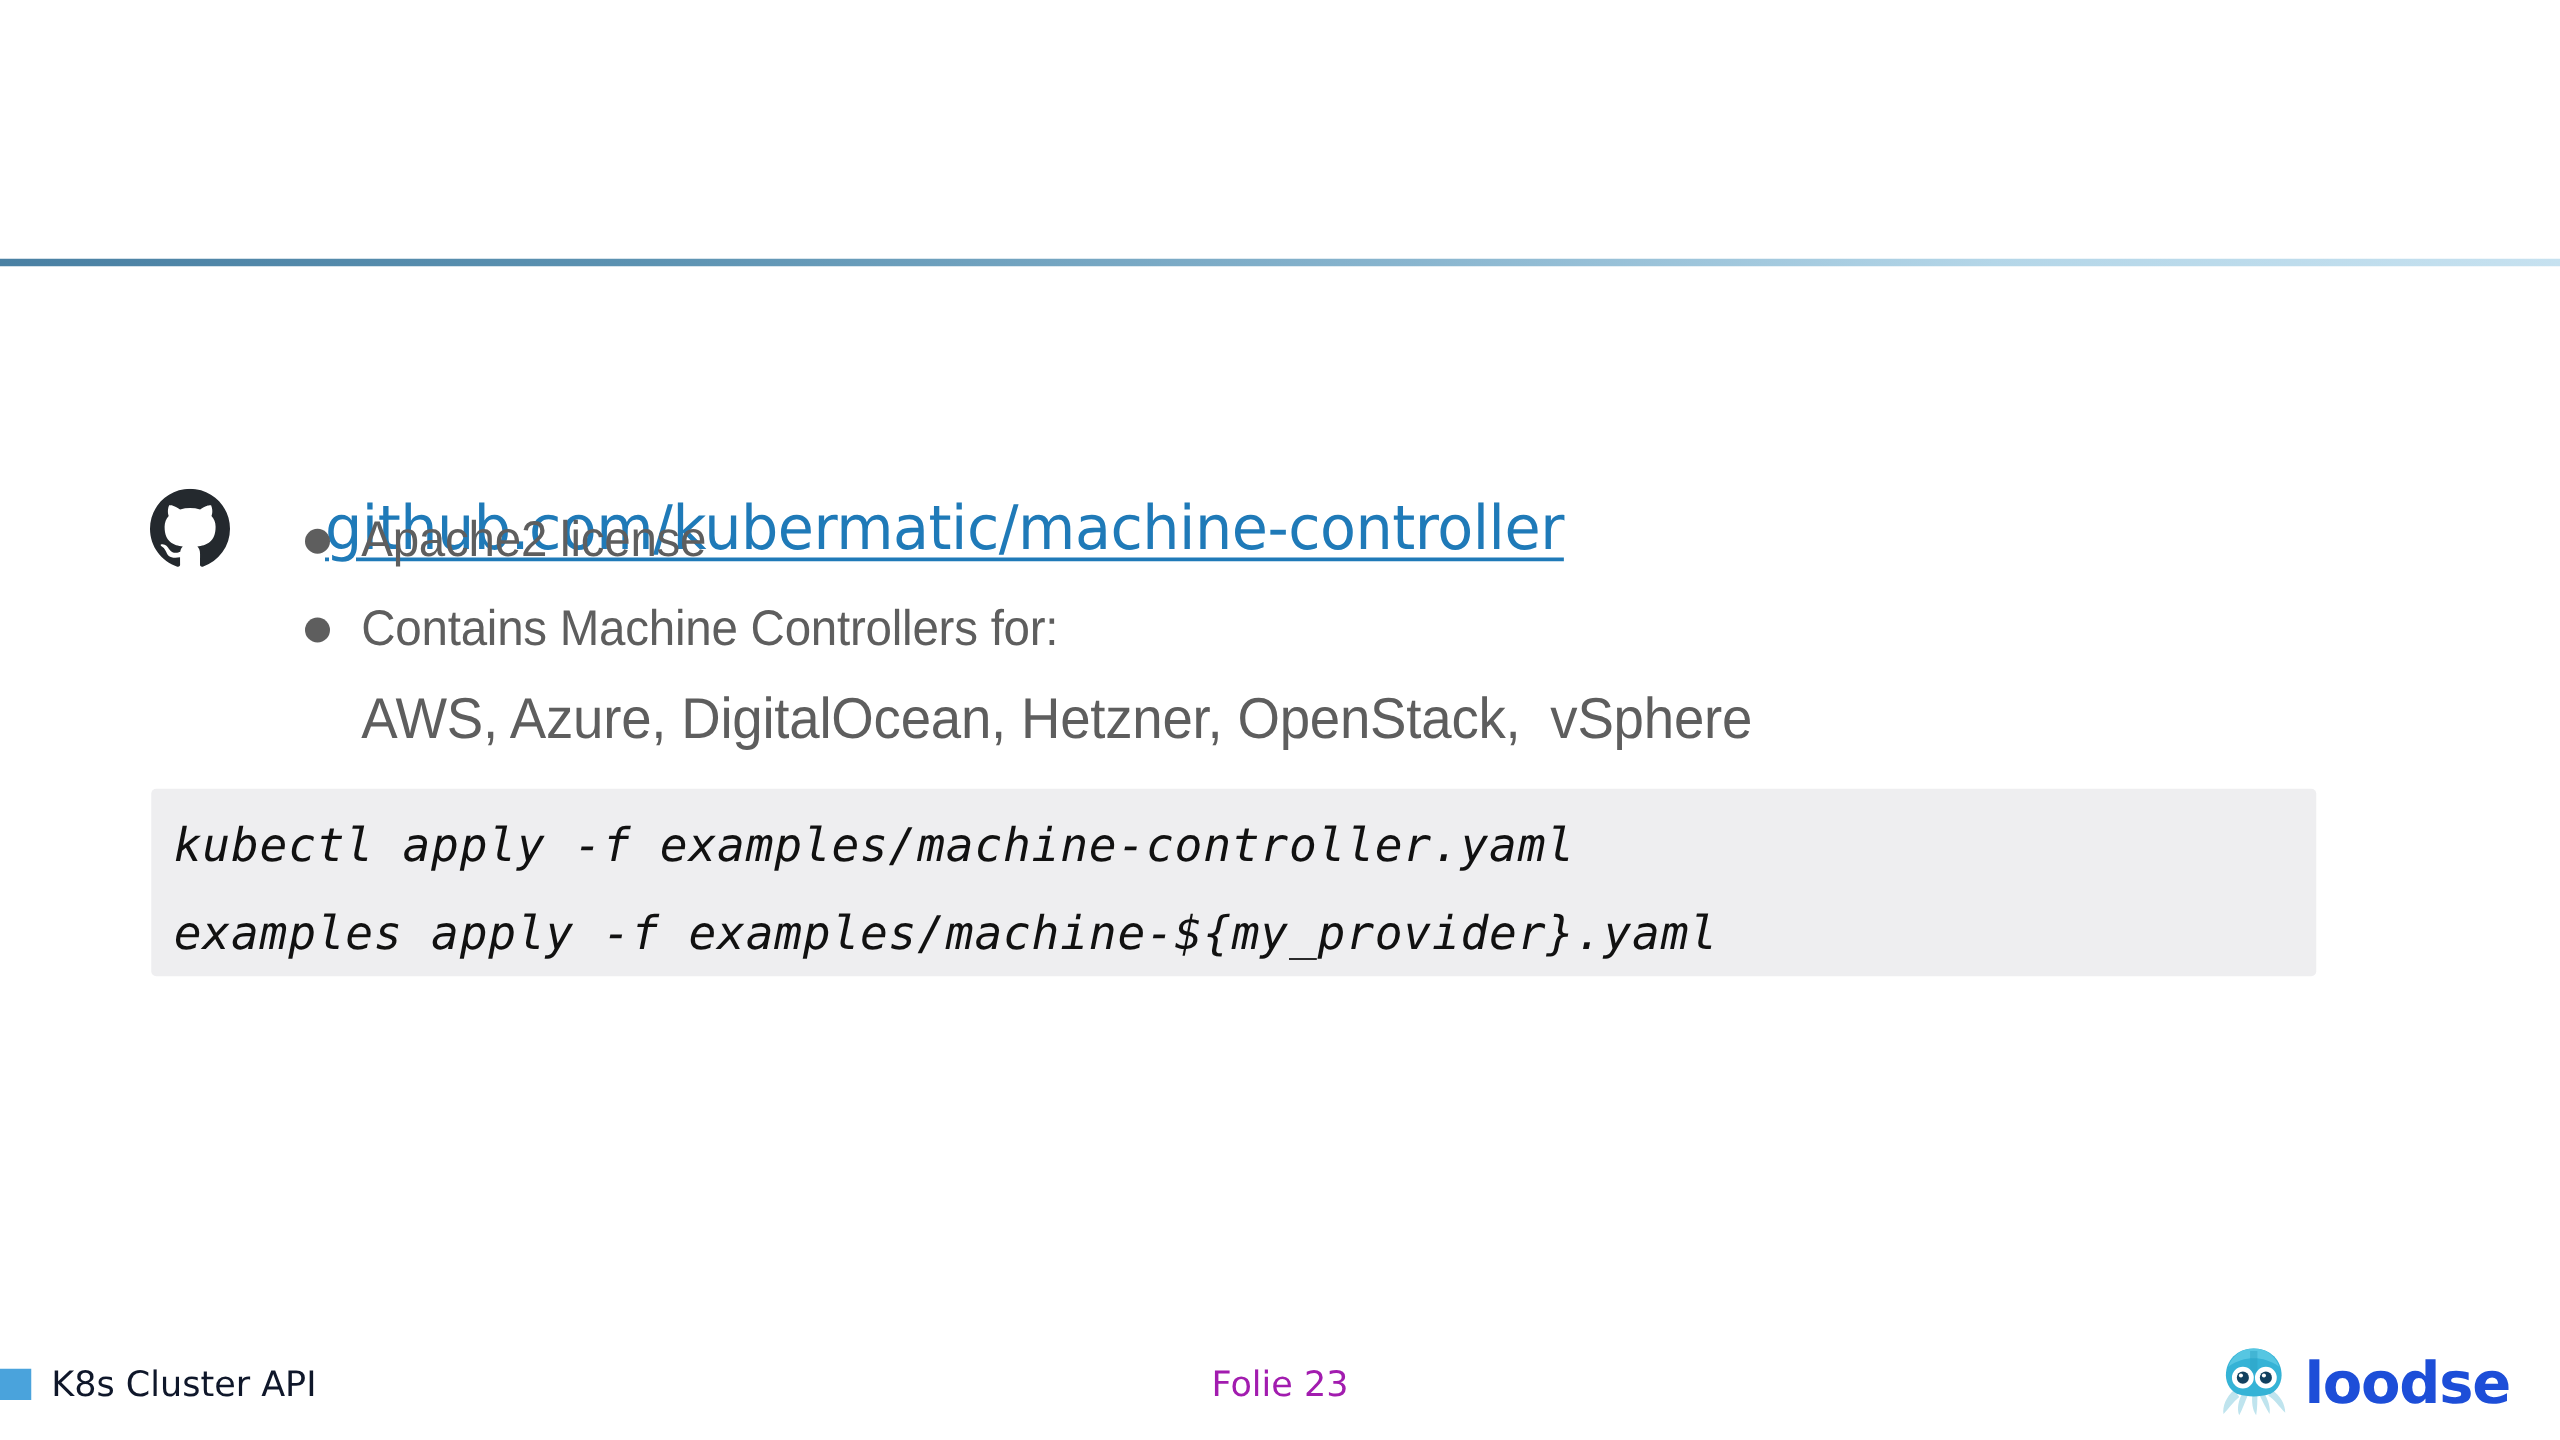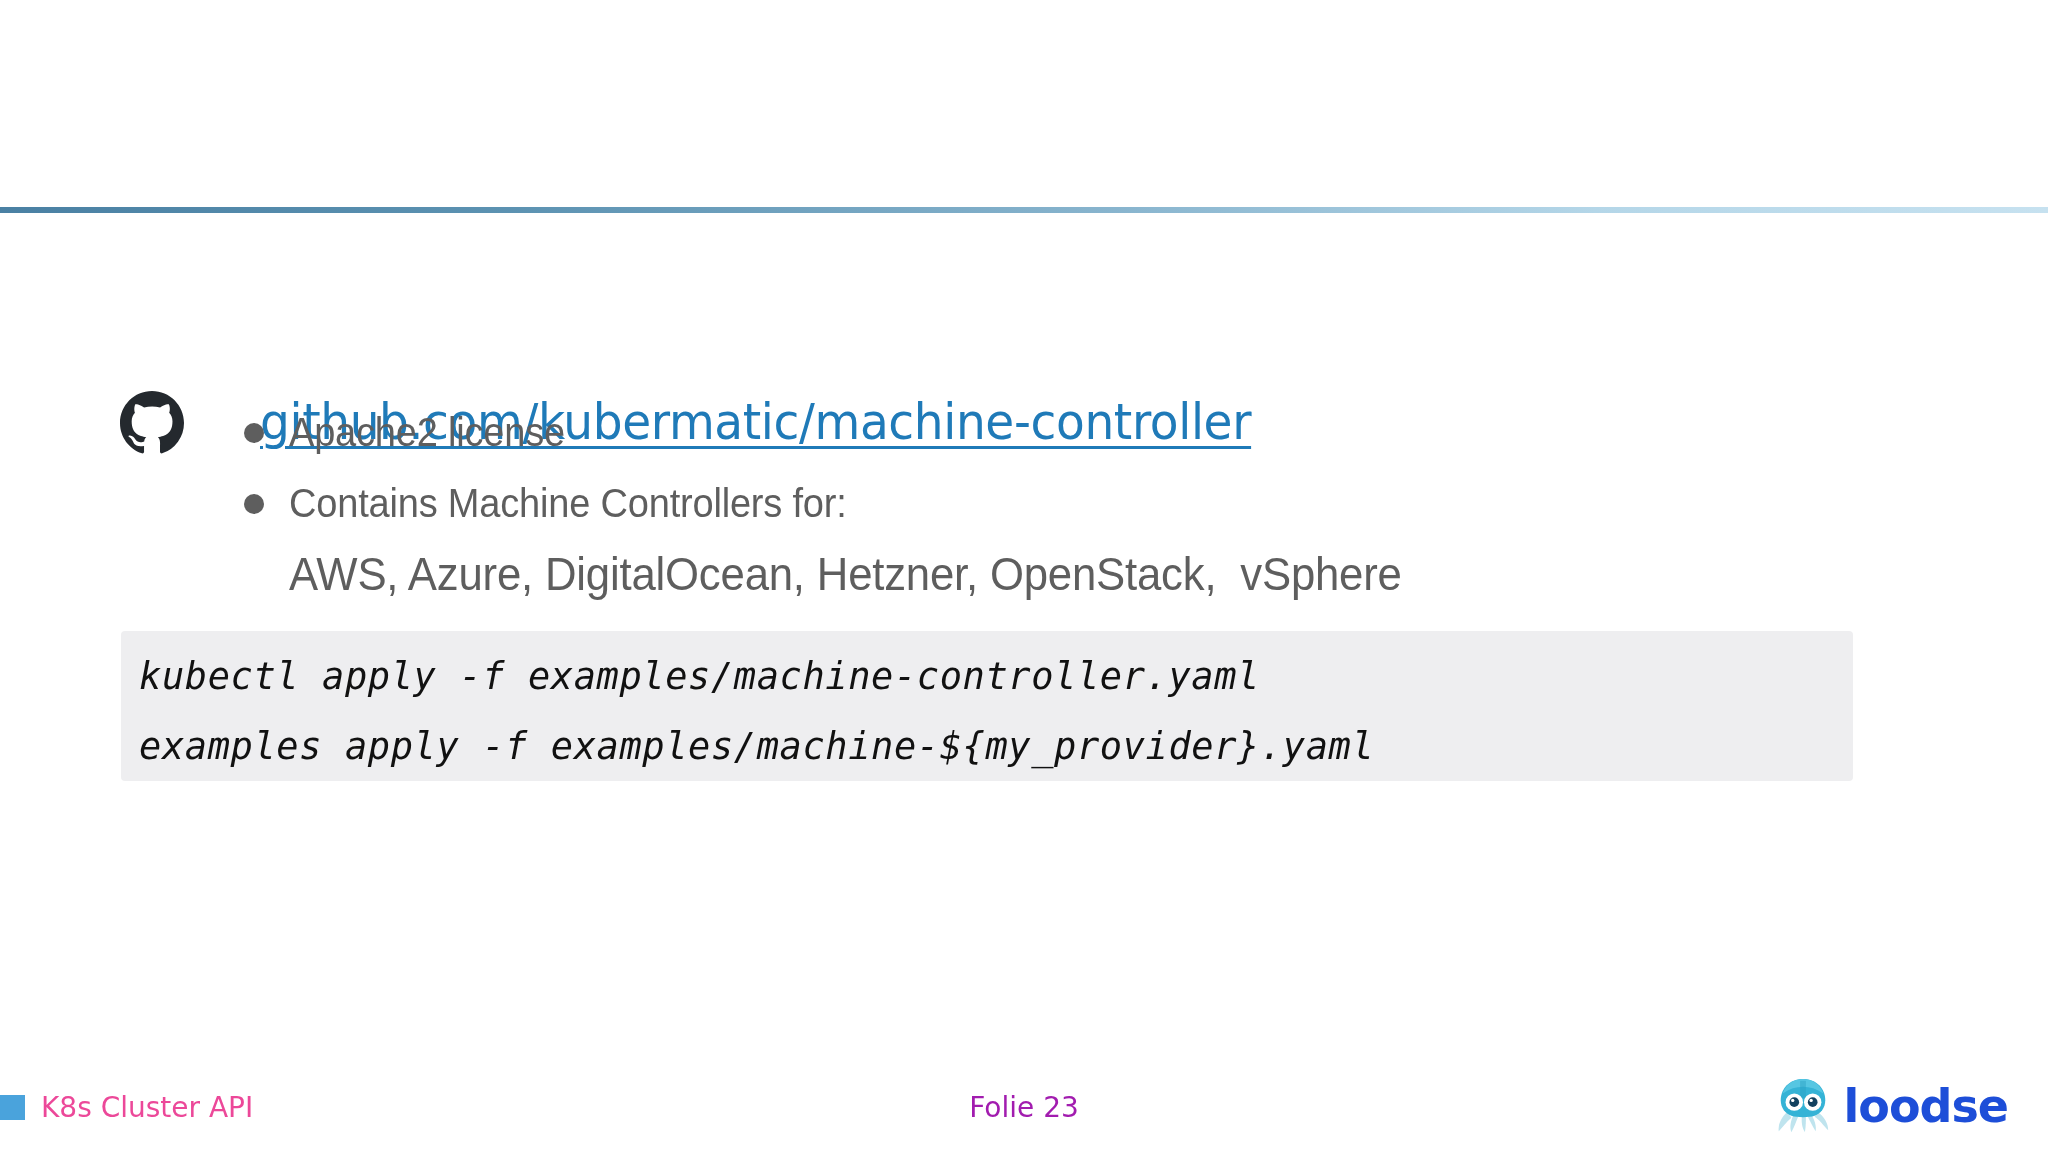--- a/index.html
+++ b/index.html
@@ -198,21 +198,21 @@
     left: 0;
     top: 25px;
     width: 25px;
     height: 25px;
     background: #4aa3dc;
   }
   #footer-label {
     position: absolute;
     left: 41px;
     top: 20px;
-    color: #ec4899;
+    color: #0f172a;
     font-family: "DejaVu Sans", sans-serif;
     font-weight: 400;
     font-size: 28px;
     line-height: 36px;
     white-space: nowrap;
   }
   #footer-page {
     position: absolute;
     left: 0;
     top: 20px;

